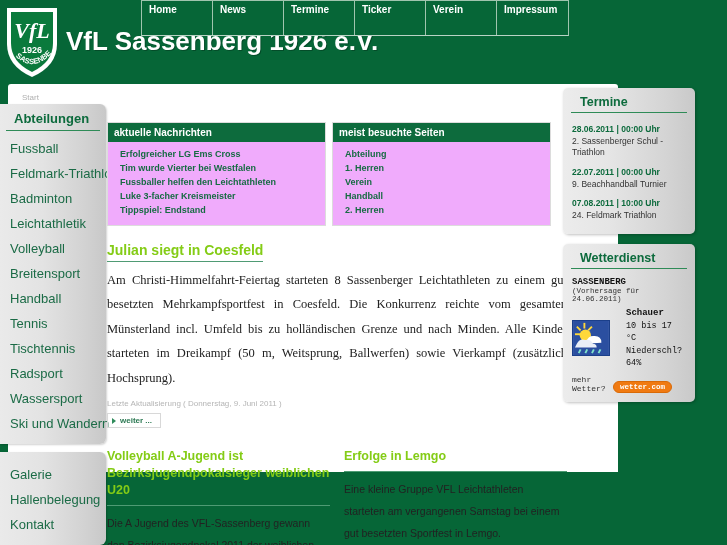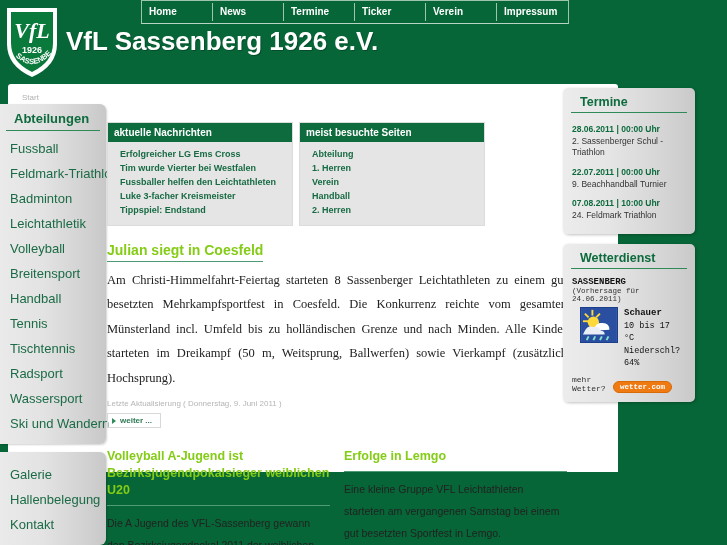--- a/index.html
+++ b/index.html
@@ -12,22 +12,21 @@
     overflow:hidden;
     position:relative;
   }
 
   
   .topnav {
     position:absolute; left:141px; top:0px;
     display:flex;
     border:1px solid #9fc4ae;
     border-bottom:1px solid #b9d3c5;
-    height:24px;
-    align-items:center;
+    height:36px;
   }
   .topnav .navitem {
     width:71px;
     line-height:18px;
     padding-left:7px;
     color:#ffffff;
     font-weight:bold;
     font-size:10px;
     border-right:1px solid #9fc4ae;
     background:#066637;
@@ -81,21 +80,21 @@
     color:#1b6b46; font-size:13px;
     padding:5px 8px 5px 10px;
     text-decoration:none;
     white-space:nowrap;
   }
 
   
   .content { position:absolute; left:107px; top:122px; width:460px; }
 
   .newsrow { display:flex; gap:6px; }
-  .newsbox { width:186px; border:1px solid #dcdcdc; background:#e5e5e5; }
+  .newsbox { width:219px; border:1px solid #dcdcdc; background:#f0abfc; }
   .newsbox-head {
     background:#0d6b3d; color:#fff; font-weight:bold; font-size:10px;
     padding:4px 6px;
   }
   .newsbox ul { list-style:none; margin:0; padding:5px 4px 8px 12px; }
   .newsbox li a {
     display:block; color:#176b43; font-size:9px; font-weight:bold;
     text-decoration:none; padding:2px 0;
     white-space:nowrap; overflow:hidden;
   }
@@ -154,21 +153,21 @@
   }
   .termin-name {
     color:#333; font-size:8.5px; padding:0 9px 3px 9px; line-height:1.35;
   }
 
   
   .wx-city { color:#111; font-weight:bold; font-size:9px;
              font-family:"Liberation Mono", monospace; padding:2px 9px 0 9px;}
   .wx-sub { color:#333; font-size:7.5px;
             font-family:"Liberation Mono", monospace; padding:0 9px 4px 9px;}
-  .wx-row { display:flex; padding:0 17px; align-items:flex-start; gap:6px;}
+  .wx-row { display:flex; padding:0 9px; align-items:center; gap:16px;}
   .wx-icon { width:38px; height:36px; flex:0 0 38px; border:1px solid #1b3f8a; }
   .wx-text { font-family:"Liberation Mono", monospace; font-size:8.5px; color:#111; line-height:1.45;}
   .wx-text b { font-size:9px; }
   .wx-more { padding:6px 23px 0 9px; font-family:"Liberation Mono", monospace;
              font-size:8px; color:#333; display:flex; align-items:flex-end; gap:0;}
   .wx-badge {
     background:#f07a12; color:#fff; font-weight:bold; font-size:7.5px;
     border-radius:7px; padding:1px 6px; border:1px solid #d96a08;
   }
 </style>

